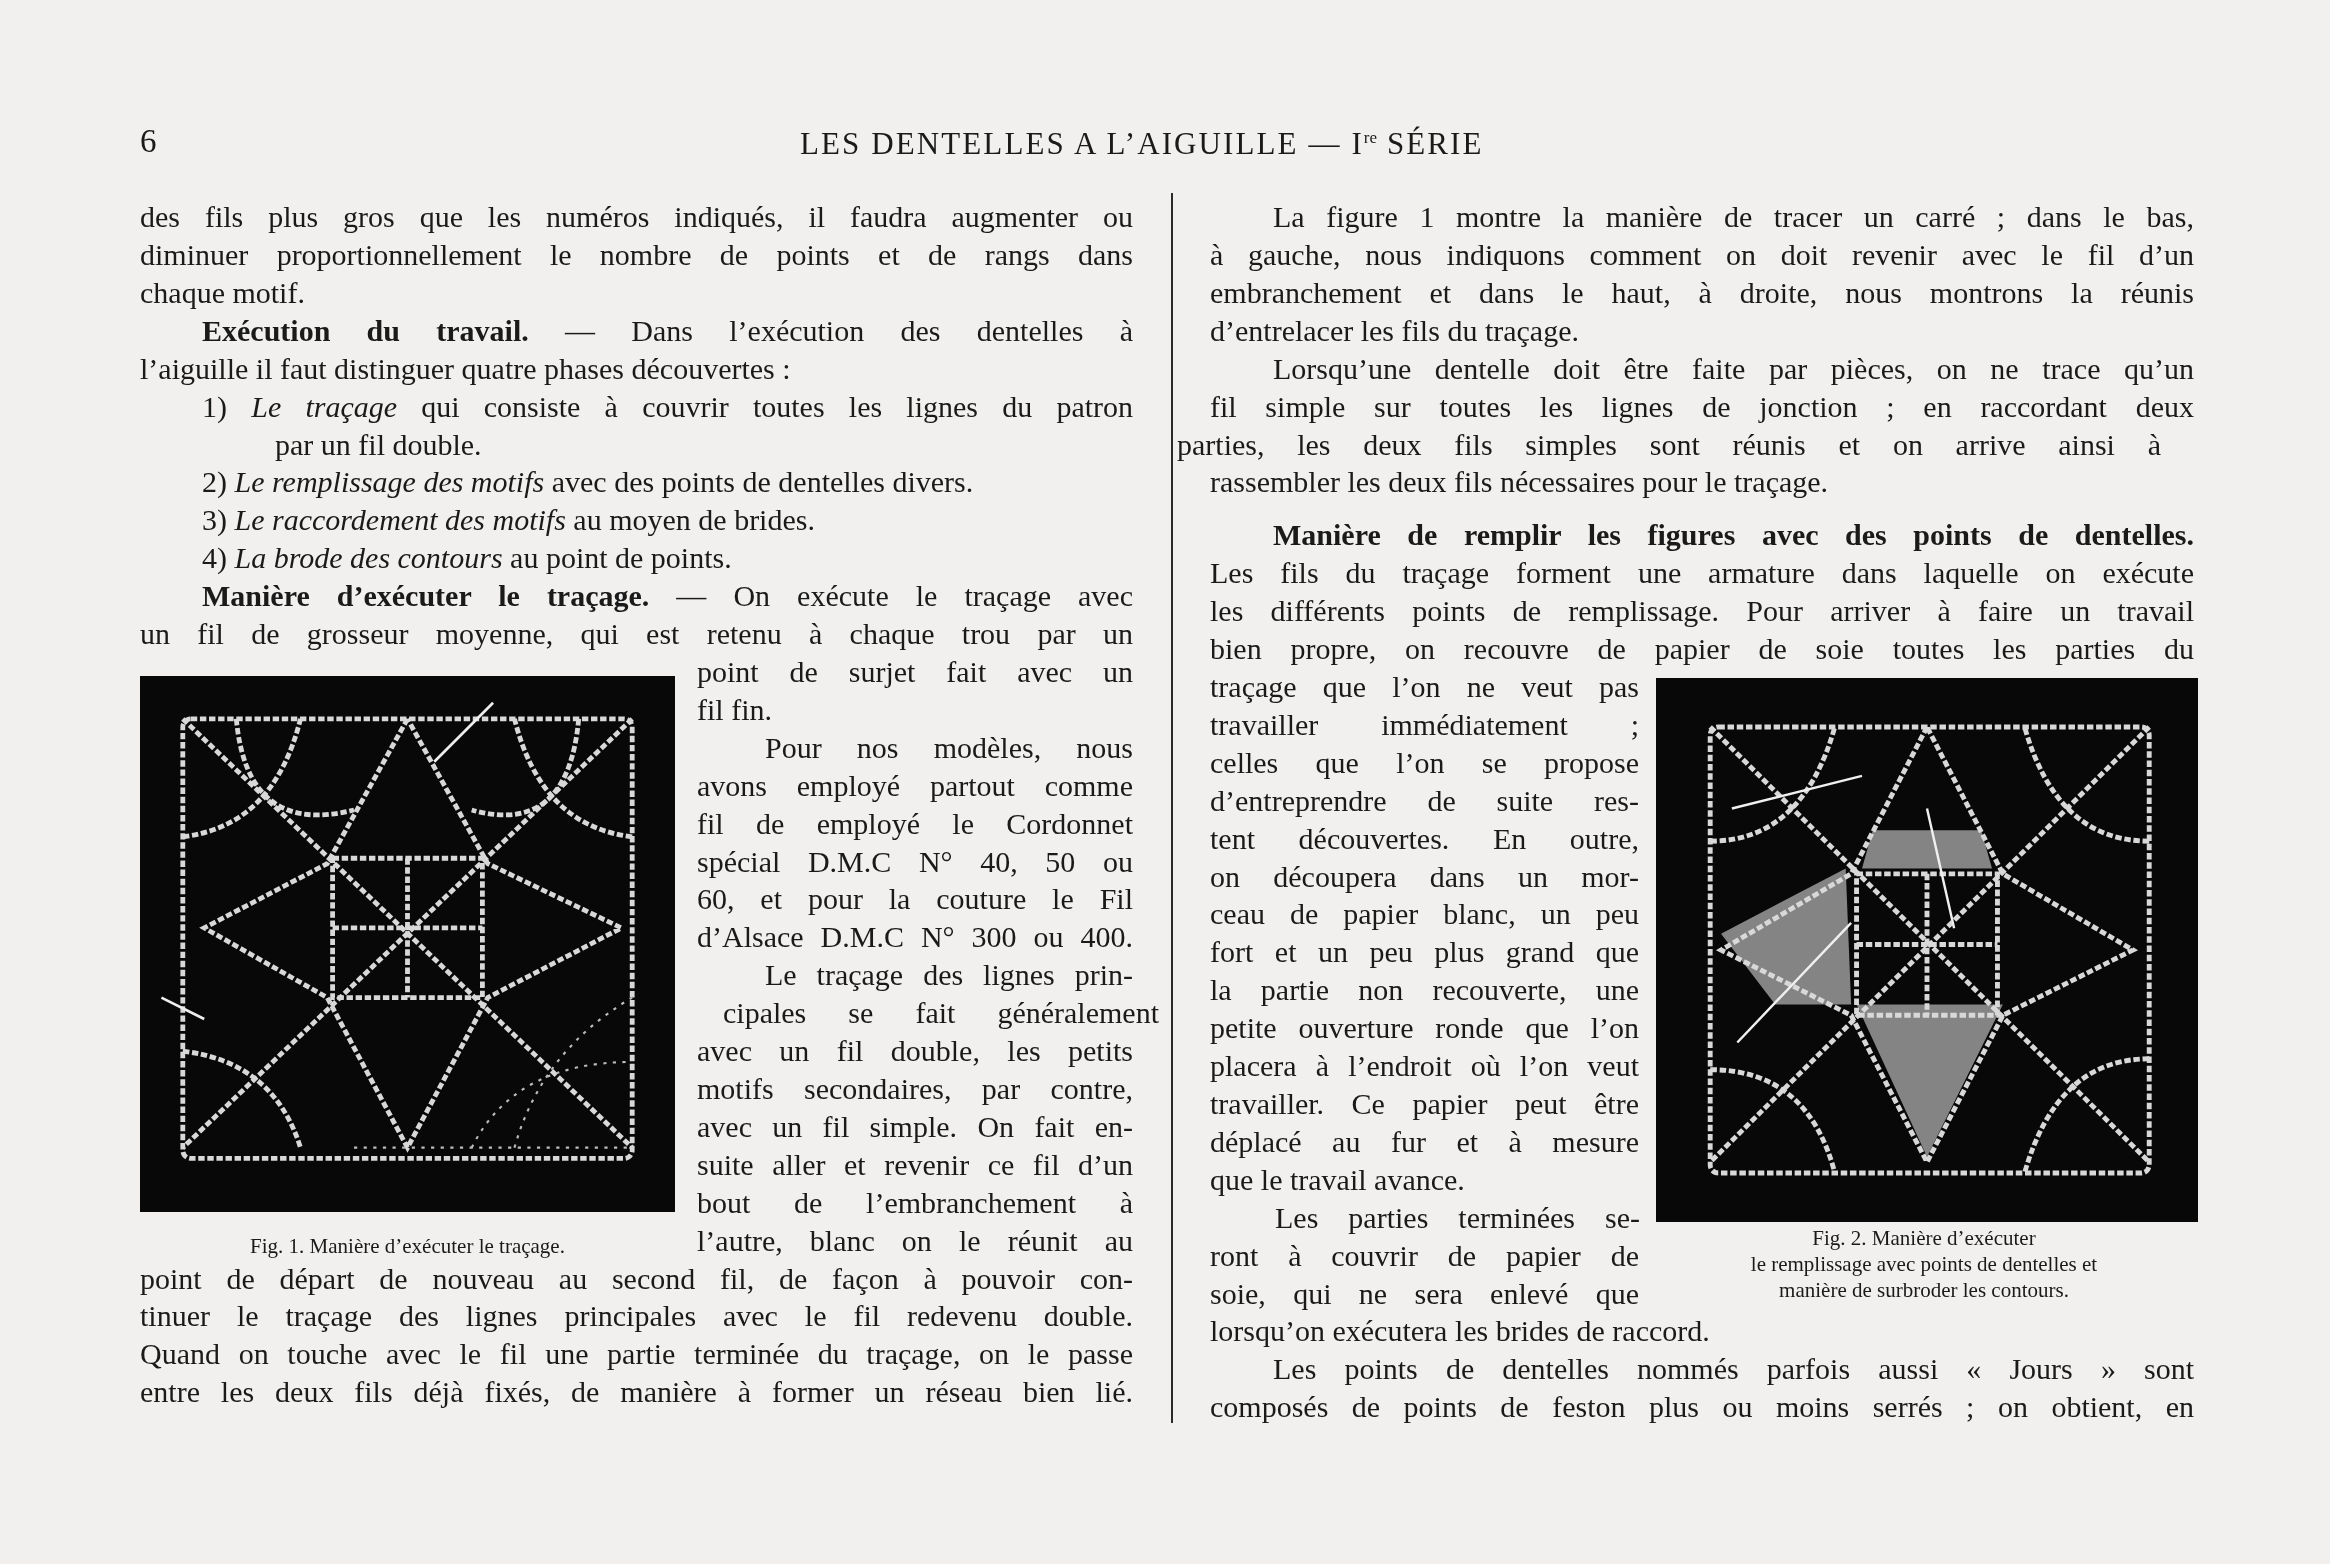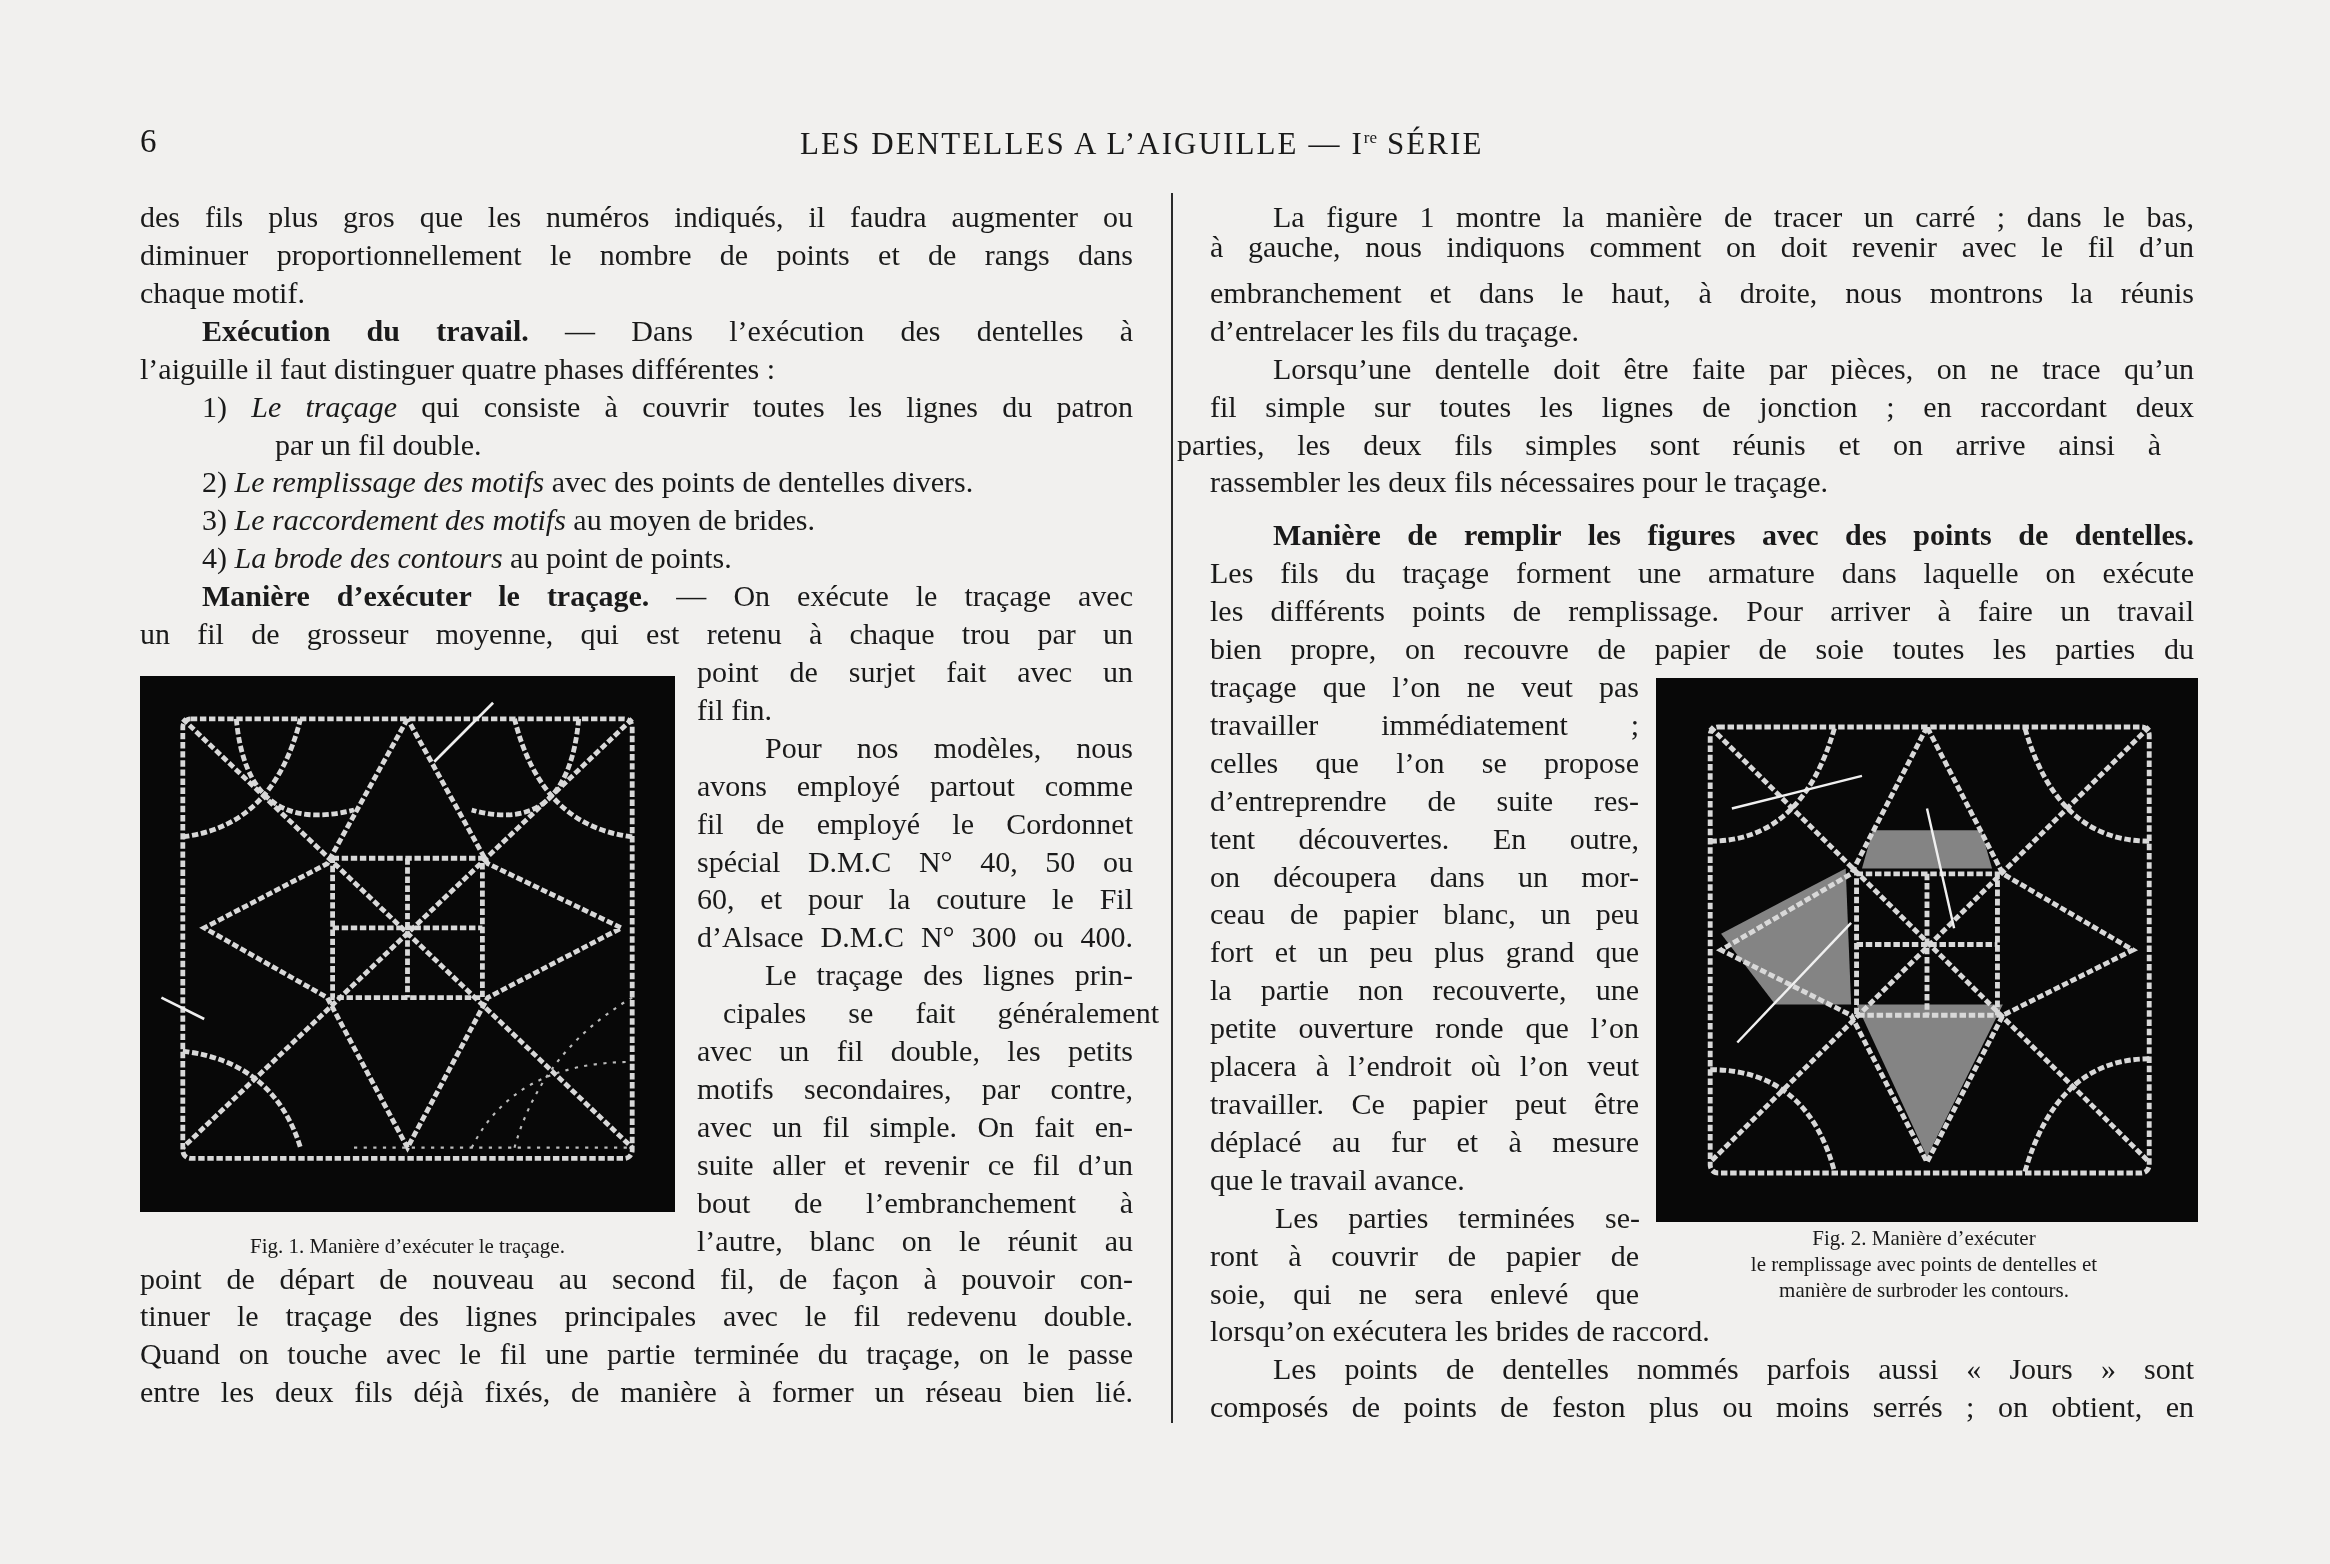--- a/index.html
+++ b/index.html
@@ -28,21 +28,21 @@
 <div class="running-head"><span>LES DENTELLES A L’AIGUILLE — I</span><sup>re</sup><span> SÉRIE</span></div>
 
 <div class="col-rule"></div>
 
 <div>
   <div class="line" style="left:140px;top:198px;width:993px">des fils plus gros que les numéros indiqués, il faudra augmenter ou</div>
   <div class="line" style="left:140px;top:236px;width:993px">diminuer proportionnellement le nombre de points et de rangs dans</div>
   <div class="line" style="left:140px;top:274px;width:215px;text-align-last:left">chaque motif.</div>
 
   <div class="line" style="left:202px;top:312px;width:931px"><span class="b">Exécution du travail.</span><span> — Dans l’exécution des dentelles à</span></div>
-  <div class="line" style="left:140px;top:350px;width:715px;text-align-last:left">l’aiguille il faut distinguer quatre phases différentes :</div>
+  <div class="line" style="left:140px;top:350px;width:715px;text-align-last:left">l’aiguille il faut distinguer quatre phases découvertes :</div>
 
   <div class="line" style="left:202px;top:388px;width:931px"><span>1)</span> <span class="i">Le traçage</span><span> qui consiste à couvrir toutes les lignes du patron</span></div>
   <div class="line" style="left:275px;top:426px;text-align-last:left">par un fil double.</div>
   <div class="line" style="left:202px;top:463px;text-align-last:left"><span>2)</span> <span class="i">Le remplissage des motifs</span><span> avec des points de dentelles divers.</span></div>
   <div class="line" style="left:202px;top:501px;text-align-last:left"><span>3)</span> <span class="i">Le raccordement des motifs</span><span> au moyen de brides.</span></div>
   <div class="line" style="left:202px;top:539px;text-align-last:left"><span>4)</span> <span class="i">La brode des contours</span><span> au point de points.</span></div>
 
   <div class="line" style="left:202px;top:577px;width:931px"><span class="b">Manière d’exécuter le traçage.</span><span> — On exécute le traçage avec</span></div>
   <div class="line" style="left:140px;top:615px;width:993px">un fil de grosseur moyenne, qui est retenu à chaque trou par un</div>
 
@@ -91,21 +91,21 @@
   <div class="line" style="left:697px;top:1222px;width:436px">l’autre, blanc on le réunit au</div>
 
   <div class="line" style="left:140px;top:1260px;width:993px">point de départ de nouveau au second fil, de façon à pouvoir con-</div>
   <div class="line" style="left:140px;top:1297px;width:993px">tinuer le traçage des lignes principales avec le fil redevenu double.</div>
   <div class="line" style="left:140px;top:1335px;width:993px">Quand on touche avec le fil une partie terminée du traçage, on le passe</div>
   <div class="line" style="left:140px;top:1373px;width:993px">entre les deux fils déjà fixés, de manière à former un réseau bien lié.</div>
 </div>
 
 <div>
   <div class="line" style="left:1273px;top:198px;width:921px">La figure 1 montre la manière de tracer un carré ; dans le bas,</div>
-  <div class="line" style="left:1210px;top:228px;width:984px">à gauche, nous indiquons comment on doit revenir avec le fil d’un</div>
+  <div class="line" style="left:1210px;top:236px;width:984px">à gauche, nous indiquons comment on doit revenir avec le fil d’un</div>
   <div class="line" style="left:1210px;top:274px;width:984px">embranchement et dans le haut, à droite, nous montrons la réunis</div>
   <div class="line" style="left:1210px;top:312px;text-align-last:left">d’entrelacer les fils du traçage.</div>
 
   <div class="line" style="left:1273px;top:350px;width:921px">Lorsqu’une dentelle doit être faite par pièces, on ne trace qu’un</div>
   <div class="line" style="left:1210px;top:388px;width:984px">fil simple sur toutes les lignes de jonction ; en raccordant deux</div>
   <div class="line" style="left:1177px;top:426px;width:984px">parties, les deux fils simples sont réunis et on arrive ainsi à</div>
   <div class="line" style="left:1210px;top:463px;text-align-last:left">rassembler les deux fils nécessaires pour le traçage.</div>
 
   <div class="line b" style="left:1273px;top:516px;width:921px">Manière de remplir les figures avec des points de dentelles.</div>
   <div class="line" style="left:1210px;top:554px;width:984px">Les fils du traçage forment une armature dans laquelle on exécute</div>

